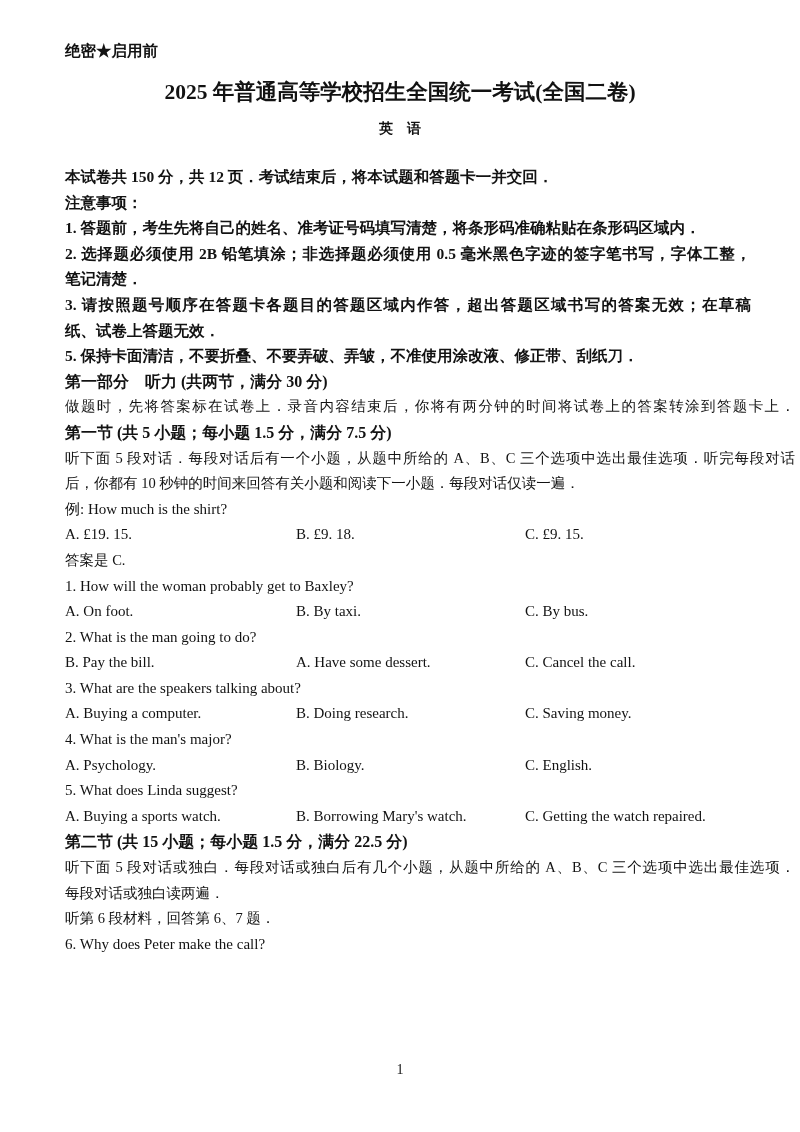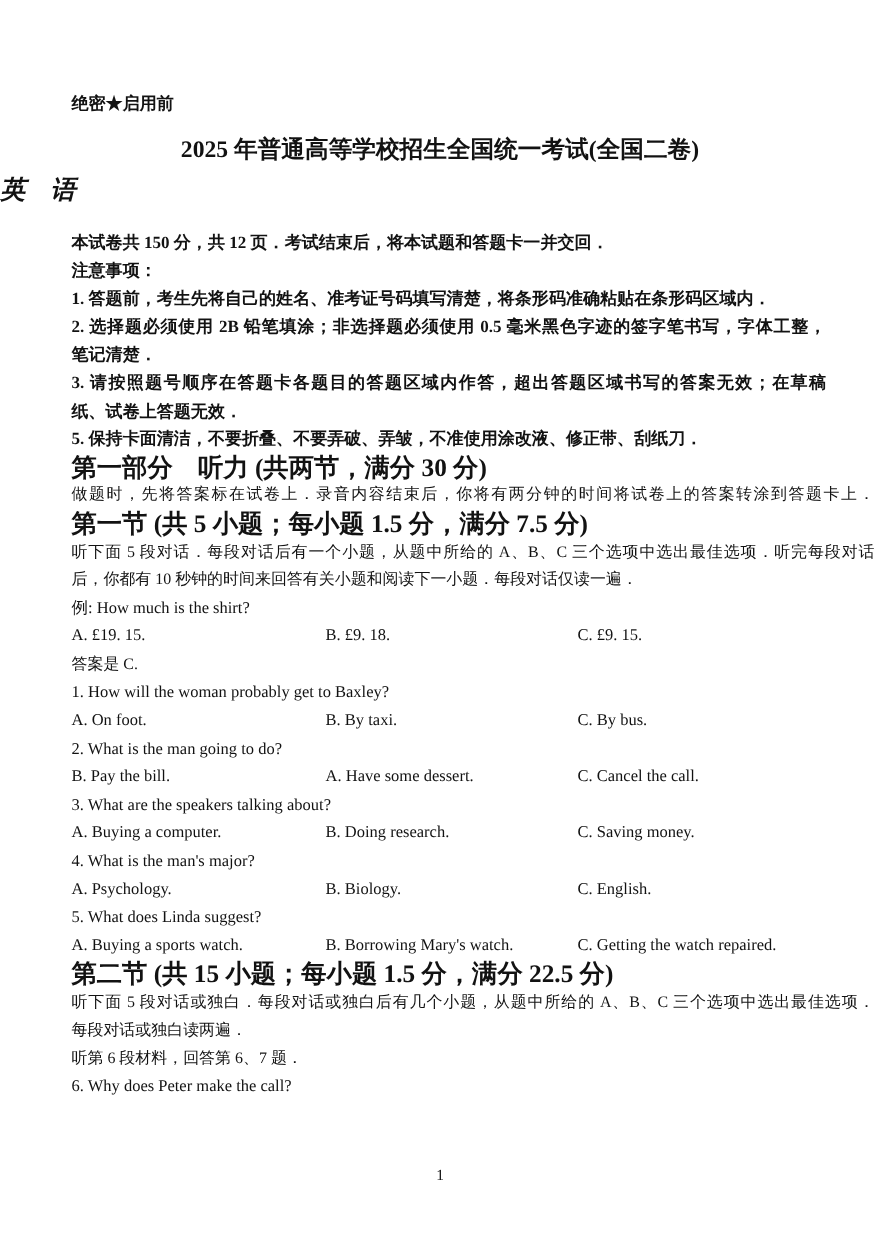--- a/index.html
+++ b/index.html
@@ -10,60 +10,60 @@
   .page {
     position: relative;
     width: 800px;
     height: 1132px;
     background: #ffffff;
     color: #121212;
     font-family: "Liberation Serif", "DejaVu Serif", serif;
     overflow: hidden;
   }
   .classified {
-    padding-top: 84px;
+    padding-top: 40px;
     margin-left: 65px;
     font-weight: bold;
     font-size: 15.5px;
     line-height: 22px;
     height: 22px;
   }
   .title {
     margin-top: 14px;
     height: 32px;
     line-height: 32px;
     text-align: center;
     font-weight: bold;
     font-size: 21.5px;
   }
   .subject {
     margin-top: 6px;
     height: 30px;
     line-height: 30px;
+    text-align: center;
     font-weight: bold;
-    font-size: 23px;
-    font-style: italic;
+    font-size: 14px;
   }
   .content {
     margin-top: 20px;
     padding-left: 65px;
   }
   .line {
     height: 25.6px;
     line-height: 25.6px;
     font-size: 14.5px;
     white-space: nowrap;
   }
   .b {
     font-weight: bold;
     font-size: 15.5px;
   }
   .h {
     font-weight: bold;
-    font-size: 23px;
+    font-size: 16px;
   }
   .eng {
     font-size: 15px;
   }
   .j730 {
     width: 730px;
     white-space: normal;
     text-align: justify;
     text-align-last: justify;
   }

